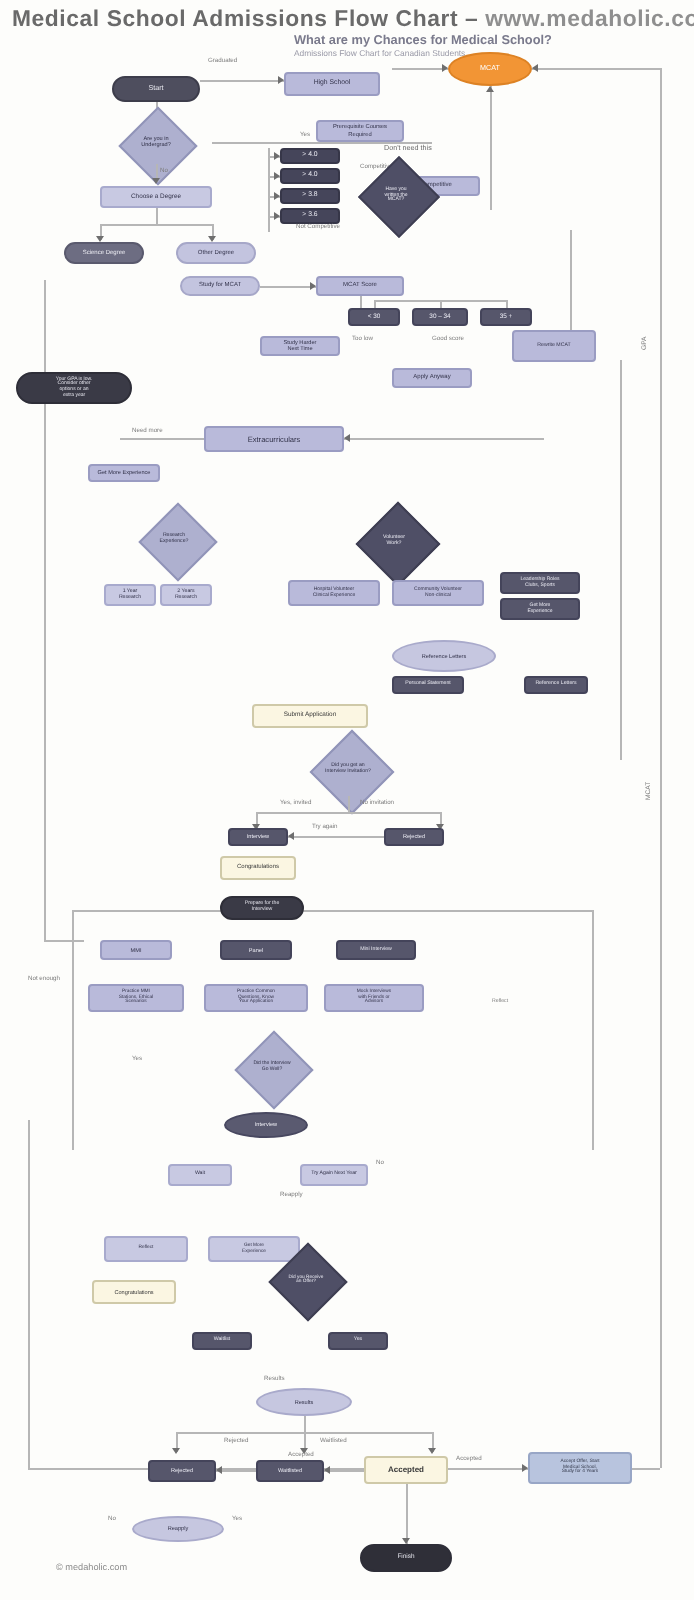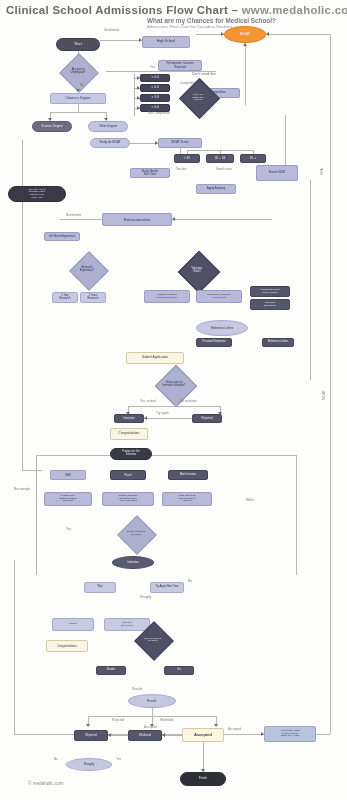--- a/index.html
+++ b/index.html
@@ -68,21 +68,21 @@
   .vt{position:absolute;font-size:3.3px;color:#7d7d7d;white-space:nowrap;
       transform:rotate(-90deg);transform-origin:left top;}
 </style>
 </head>
 <body>
 
 <div id="canvas">
 
   <div class="hd">
     <div class="title">
-      <span>Clinical School Admissions Flow Chart</span>
+      <span>Medical School Admissions Flow Chart</span>
       <span>–</span>
       <span class="dom">www.medaholic.com</span>
     </div>
     <div class="sub1">What are my Chances for Medical School?</div>
     <div class="sub2">Admissions Flow Chart for Canadian Students</div>
   </div>
 
   <div class="ln lnv" style="left:330px;top:34px;height:700px;"></div>
   <div class="ln lnh" style="left:14px;top:734px;width:316px;"></div>
   <div class="ln lnv" style="left:14px;top:560px;height:174px;"></div>

